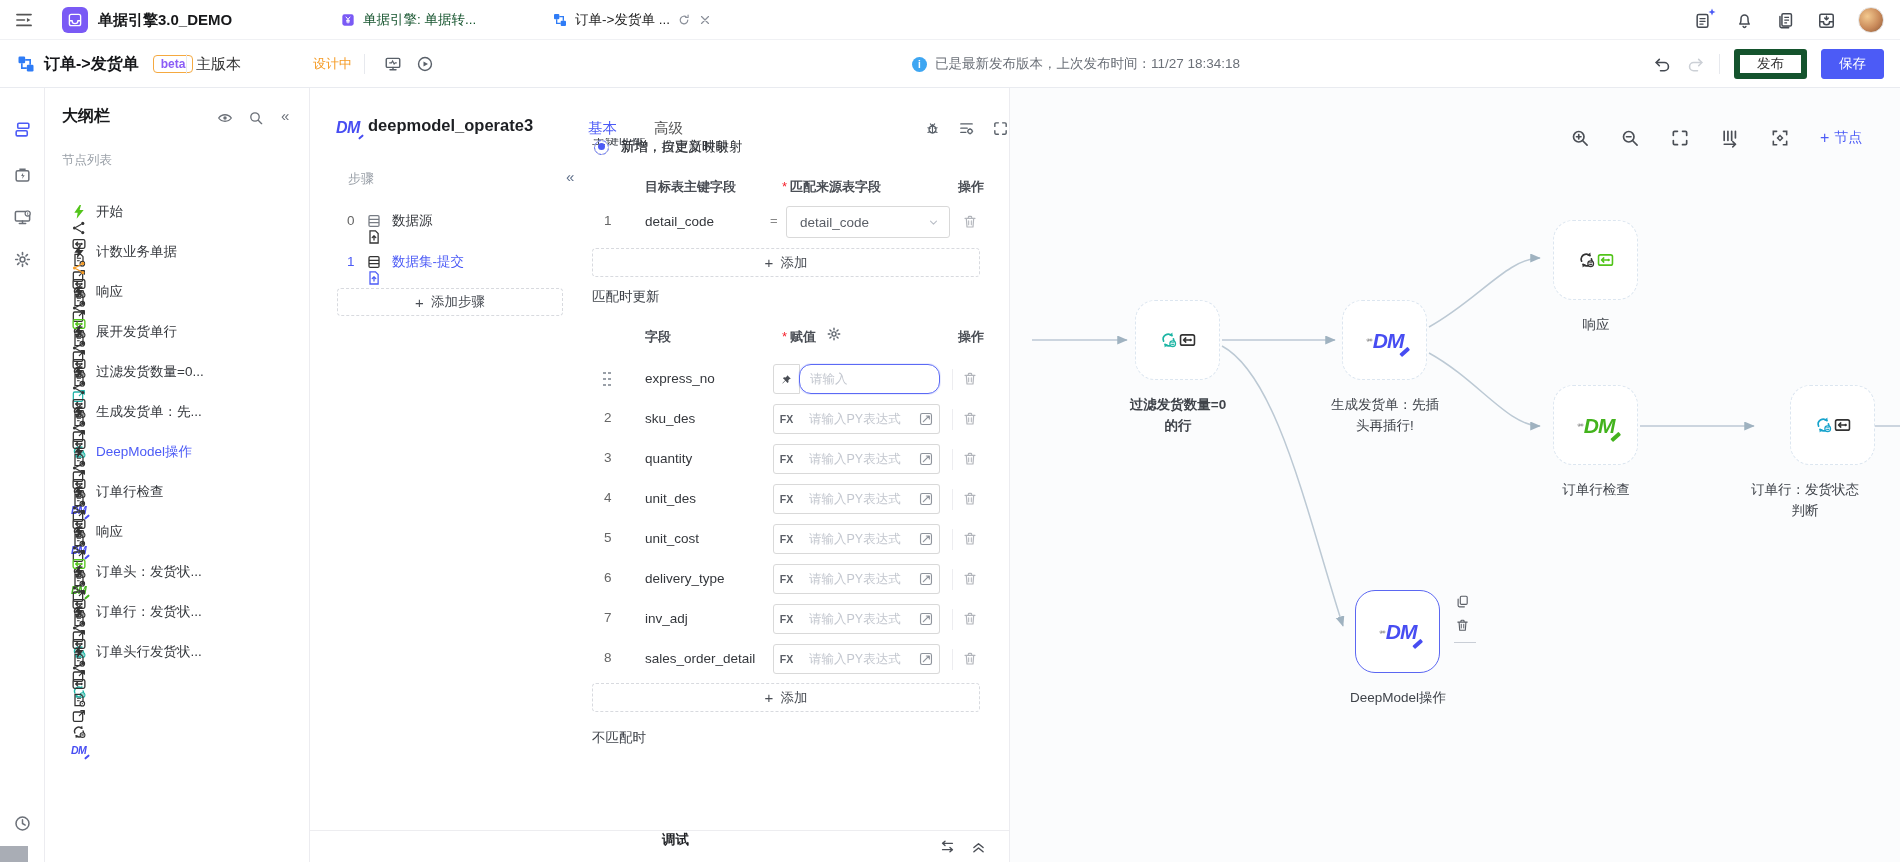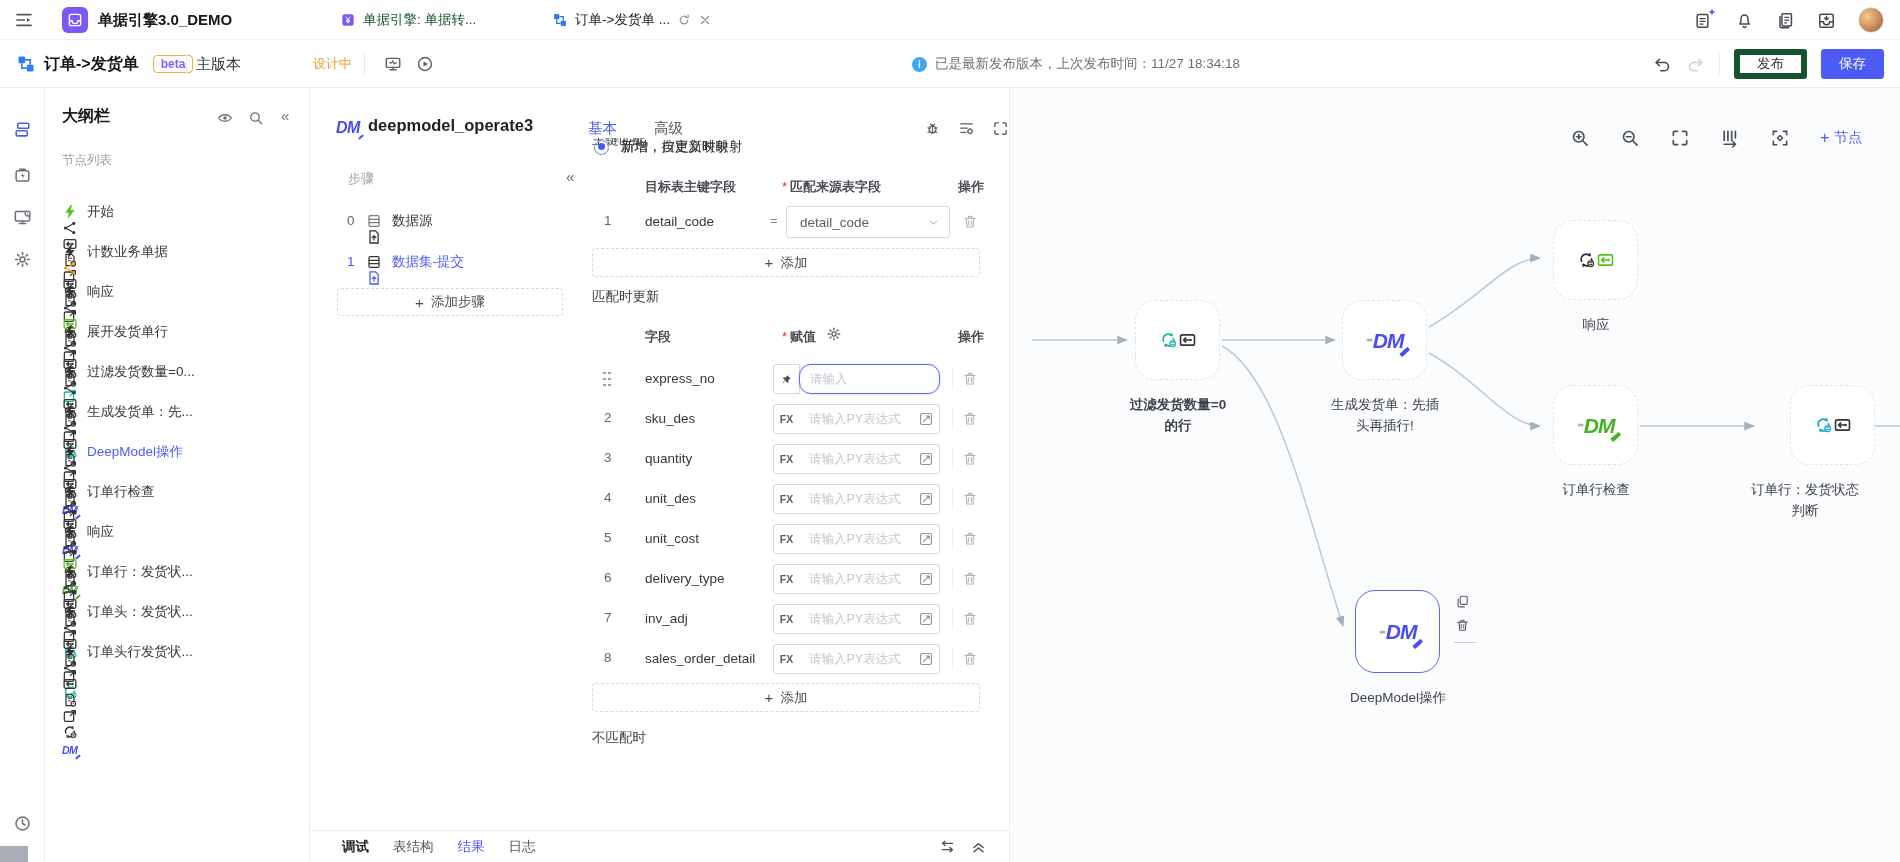--- a/index.html
+++ b/index.html
@@ -44,21 +44,21 @@
   #rail{position:absolute;left:0;top:88px;width:45px;height:774px;background:#fff;border-right:1px solid #ececf0;}
   .rail-ic{position:absolute;left:13px;width:19px;height:19px;color:#6b7078;}
   .rail-ic.active{color:#4c5bf6;}
   .corner-block{position:absolute;left:0;top:758px;width:28px;height:16px;background:#a9adb5;}
   
   #sidebar{position:absolute;left:45px;top:88px;width:265px;height:774px;background:#fff;border-right:1px solid #ececf0;}
   .sb-title{position:absolute;left:17px;top:18px;font-size:16px;font-weight:bold;color:#17181a;}
   .sb-hic{position:absolute;top:22px;width:16px;height:16px;color:#6b7078;cursor:pointer;}
   .sb-collapse{position:absolute;left:236px;top:19px;font-size:15px;color:#6b7078;cursor:pointer;}
   .sb-sub{position:absolute;left:17px;top:64px;font-size:12.5px;color:#9aa0a8;}
-  #nodelist{position:absolute;left:0;top:104px;width:265px;}
+  #nodelist{position:absolute;left:9px;top:104px;width:265px;}
   .nav-item{height:40px;display:flex;align-items:center;padding-left:17px;gap:9px;cursor:pointer;}
   .nav-item .ni{width:16px;height:16px;position:relative;flex:0 0 16px;}
   .nav-item .lbl{font-size:13.5px;color:#34373c;white-space:nowrap;}
   .nav-item[data-active="true"] .lbl{color:#4c5bf6;}
   .v{display:none;width:100%;height:100%;}
   span.v{width:auto;height:auto;}
   [data-icon="bolt"] .v-bolt{display:block;color:#52c41a;}
   [data-icon="branch"] .v-branch{display:block;color:#f59a23;}
   [data-icon="resp"] .v-resp{display:block;color:#52c41a;}
   [data-icon="engine"] .v-engine{display:block;color:#2a9fc9;}
@@ -123,21 +123,21 @@
   .frow .trash{top:12px;}
   #om-add{position:absolute;left:2px;top:545px;width:388px;height:29px;}
   #nm-title{position:absolute;left:2px;top:591px;}
   .radio-row{position:absolute;left:4px;display:flex;align-items:center;gap:12px;cursor:pointer;}
   .radio{width:15px;height:15px;border-radius:50%;position:relative;flex:0 0 15px;}
   .radio-row[data-checked="true"] .radio{border:1.5px solid #4c5bf6;}
   .radio-row[data-checked="true"] .radio::after{content:"";position:absolute;left:2.5px;top:2.5px;width:7px;height:7px;border-radius:50%;background:#4c5bf6;}
   .radio-row:not([data-checked="true"]) .radio{border:1.5px dashed #c9ced6;}
   .radio-lbl{font-size:13.5px;color:#34373c;}
   
-  #pbottom{position:absolute;left:0;top:742px;width:699px;height:32px;border-top:1px solid #ededf0;background:#fff;display:flex;align-items:center;padding-left:32px;gap:24px;}
+  #pbottom{position:absolute;left:0;top:742px;width:699px;height:32px;border-top:1px solid #ededf0;background:#fff;display:flex;align-items:center;padding-left:32px;gap:24px;flex-direction:column;}
   .btab{font-size:13.5px;color:#555;cursor:pointer;}
   .btab[data-state="bold"]{font-weight:bold;color:#1d1f23;}
   .btab[data-state="active"]{color:#4c5bf6;}
   #pbottom-ic{position:absolute;right:22px;top:742px;height:32px;display:flex;align-items:center;gap:14px;color:#4a4e55;}
   #pbottom-ic svg{width:17px;height:17px;cursor:pointer;}
   
   #canvas{position:absolute;left:1010px;top:88px;width:890px;height:774px;background:#fbfcfd;}
   #cv-toolbar{position:absolute;left:560px;top:40px;display:flex;align-items:center;gap:30px;color:#4a4e55;}
   #cv-toolbar .cvi{width:20px;height:20px;cursor:pointer;}
   #add-node{display:flex;align-items:center;gap:5px;color:#4c5bf6;font-size:14px;cursor:pointer;}
@@ -715,21 +715,21 @@
               <use href="#sym-engine"></use>
             </svg>
             <svg class="v v-expand ic" viewBox="0 0 24 24">
               <use href="#sym-expandbox"></use>
             </svg>
             <svg class="v v-sync ic" viewBox="0 0 24 24">
               <use href="#sym-sync"></use>
             </svg>
 
           </span>
-          <span class="lbl">订单行：发货状...</span>
+          <span class="lbl">订单头：发货状...</span>
         </div>
 
         <div class="nav-item" data-icon="sync">
           <span class="ni">
             <svg class="v v-bolt ic" viewBox="0 0 24 24">
               <use href="#sym-bolt"></use>
             </svg>
             <svg class="v v-branch ic" viewBox="0 0 24 24">
               <use href="#sym-branch"></use>
             </svg>
@@ -740,21 +740,21 @@
               <use href="#sym-engine"></use>
             </svg>
             <svg class="v v-expand ic" viewBox="0 0 24 24">
               <use href="#sym-expandbox"></use>
             </svg>
             <svg class="v v-sync ic" viewBox="0 0 24 24">
               <use href="#sym-sync"></use>
             </svg>
 
           </span>
-          <span class="lbl">订单头：发货状...</span>
+          <span class="lbl">订单行：发货状...</span>
         </div>
 
         <div class="nav-item" data-icon="dm">
           <span class="ni">
             <svg class="v v-bolt ic" viewBox="0 0 24 24">
               <use href="#sym-bolt"></use>
             </svg>
             <svg class="v v-branch ic" viewBox="0 0 24 24">
               <use href="#sym-branch"></use>
             </svg>

